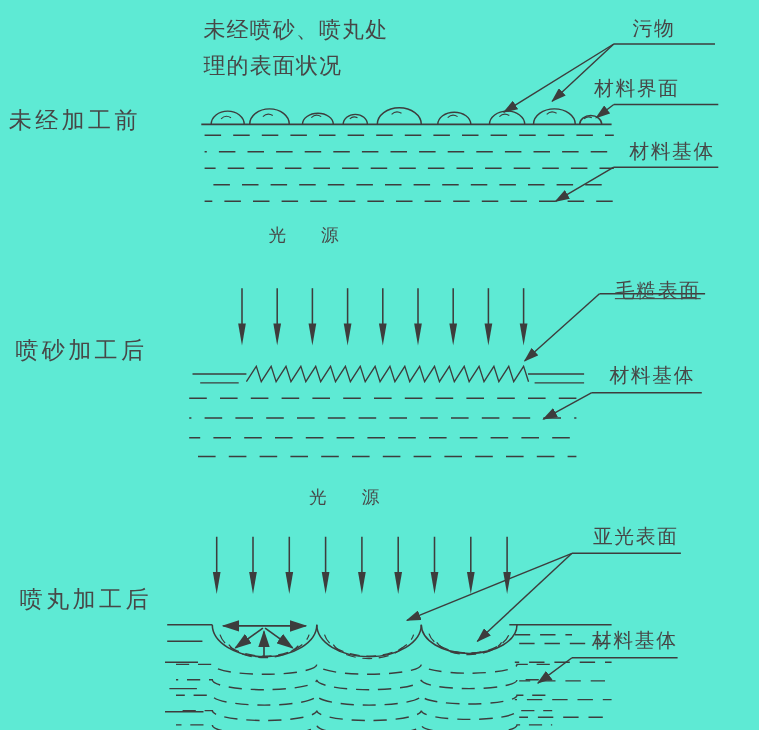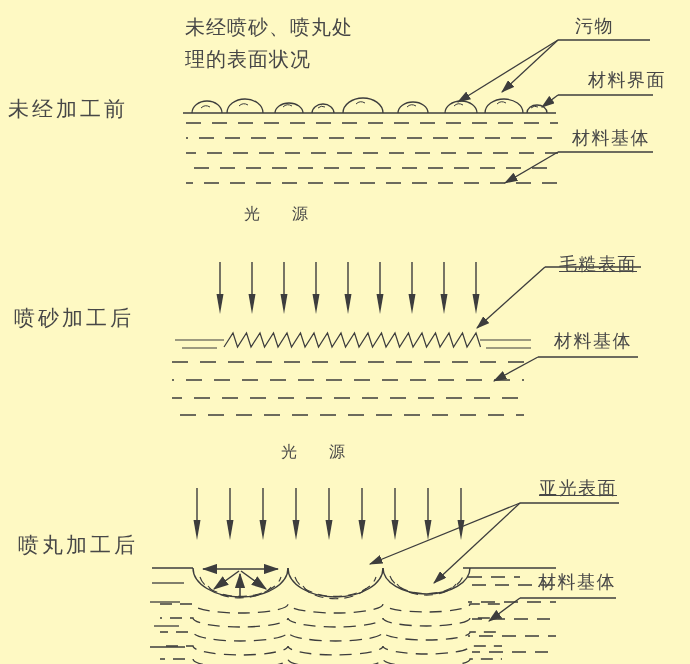--- a/index.html
+++ b/index.html
@@ -1,17 +1,17 @@
 <!DOCTYPE html>
 <html><head>
 <meta charset="utf-8">
 <style>
   html,body{margin:0;padding:0;background:#ffffff;}
   .canvas{
-    position:relative;width:690px;height:664px;background:#fef9c3;
+    position:relative;width:690px;height:664px;background:#5eead4;
     font-family:"Liberation Sans", sans-serif;color:#474747;overflow:hidden;
   }
   .art{position:absolute;left:0;top:0;}
   .lbl{position:absolute;white-space:pre;color:#474747;}
   .title-line{font-size:20px;letter-spacing:1px;}
   .row-label{font-size:21px;letter-spacing:3px;}
   .light-label{font-size:16px;letter-spacing:1px;word-spacing:10px;}
   .callout{font-size:18px;letter-spacing:1.5px;text-align:center;}
 </style>
 </head>
@@ -170,20 +170,20 @@
   <div class="lbl row-label" style="left:8px;top:95px;">未经加工前</div>
 
   <div class="lbl title-line" style="left:185px;top:46px;">理的表面状况</div>
   <div class="lbl row-label" style="left:14px;top:304px;">喷砂加工后</div>
   <div class="lbl row-label" style="left:18px;top:531px;">喷丸加工后</div>
 
   <div class="lbl light-label" style="left:244px;top:204px;">光  源</div>
   <div class="lbl light-label" style="left:281px;top:442px;">光  源</div>
 
   <div class="lbl callout" style="left:575px;top:14px;">污物</div>
-  <div class="lbl callout" style="left:540px;top:68px;margin-left:48px;">材料界面</div>
+  <div class="lbl callout" style="left:540px;top:68px;">材料界面</div>
   <div class="lbl callout" style="left:572px;top:126px;">材料基体</div>
   <div class="lbl callout" style="left:559px;top:252px;text-decoration:underline;">毛糙表面</div>
   <div class="lbl callout" style="left:554px;top:329px;">材料基体</div>
-  <div class="lbl callout" style="left:539px;top:476px;text-decoration:underline;">亚光表面</div>
+  <div class="lbl callout" style="left:539px;top:476px;">亚光表面</div>
   <div class="lbl callout" style="left:538px;top:570px;">材料基体</div>
 
 </div>
 
 </body></html>

